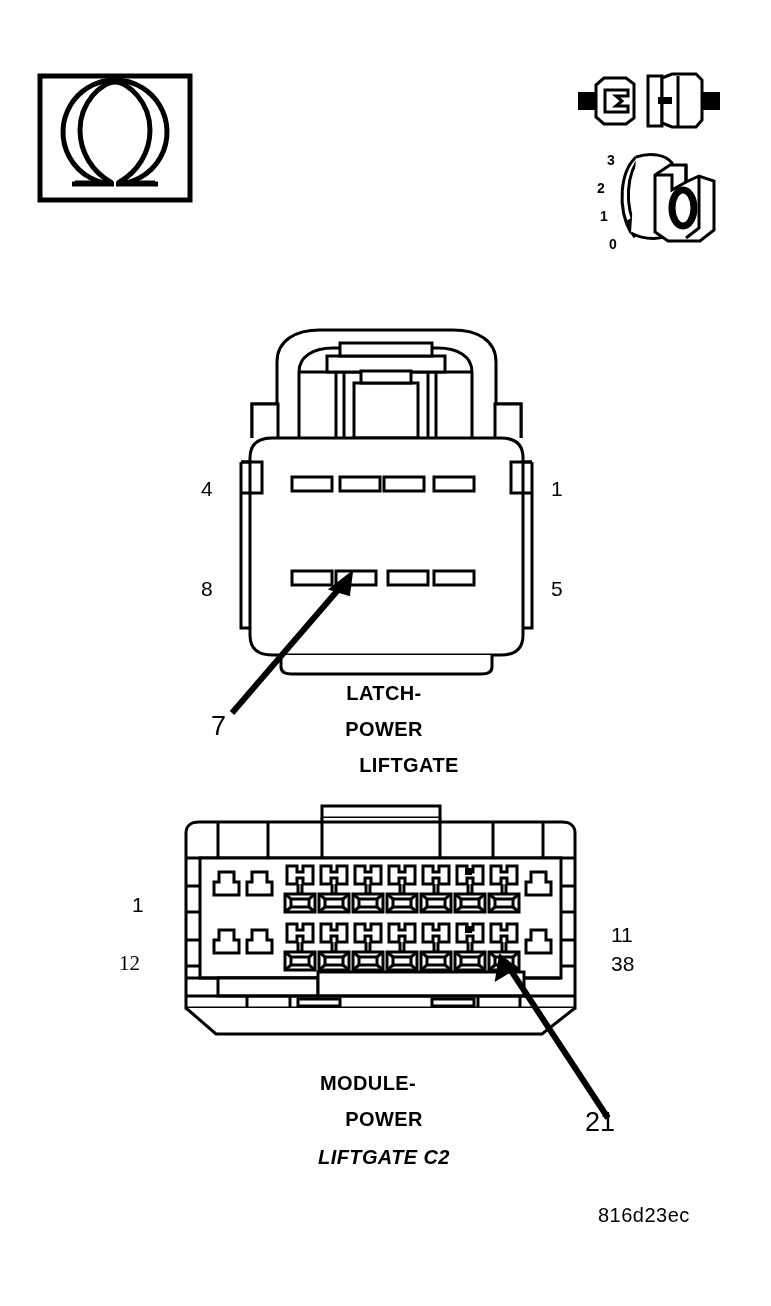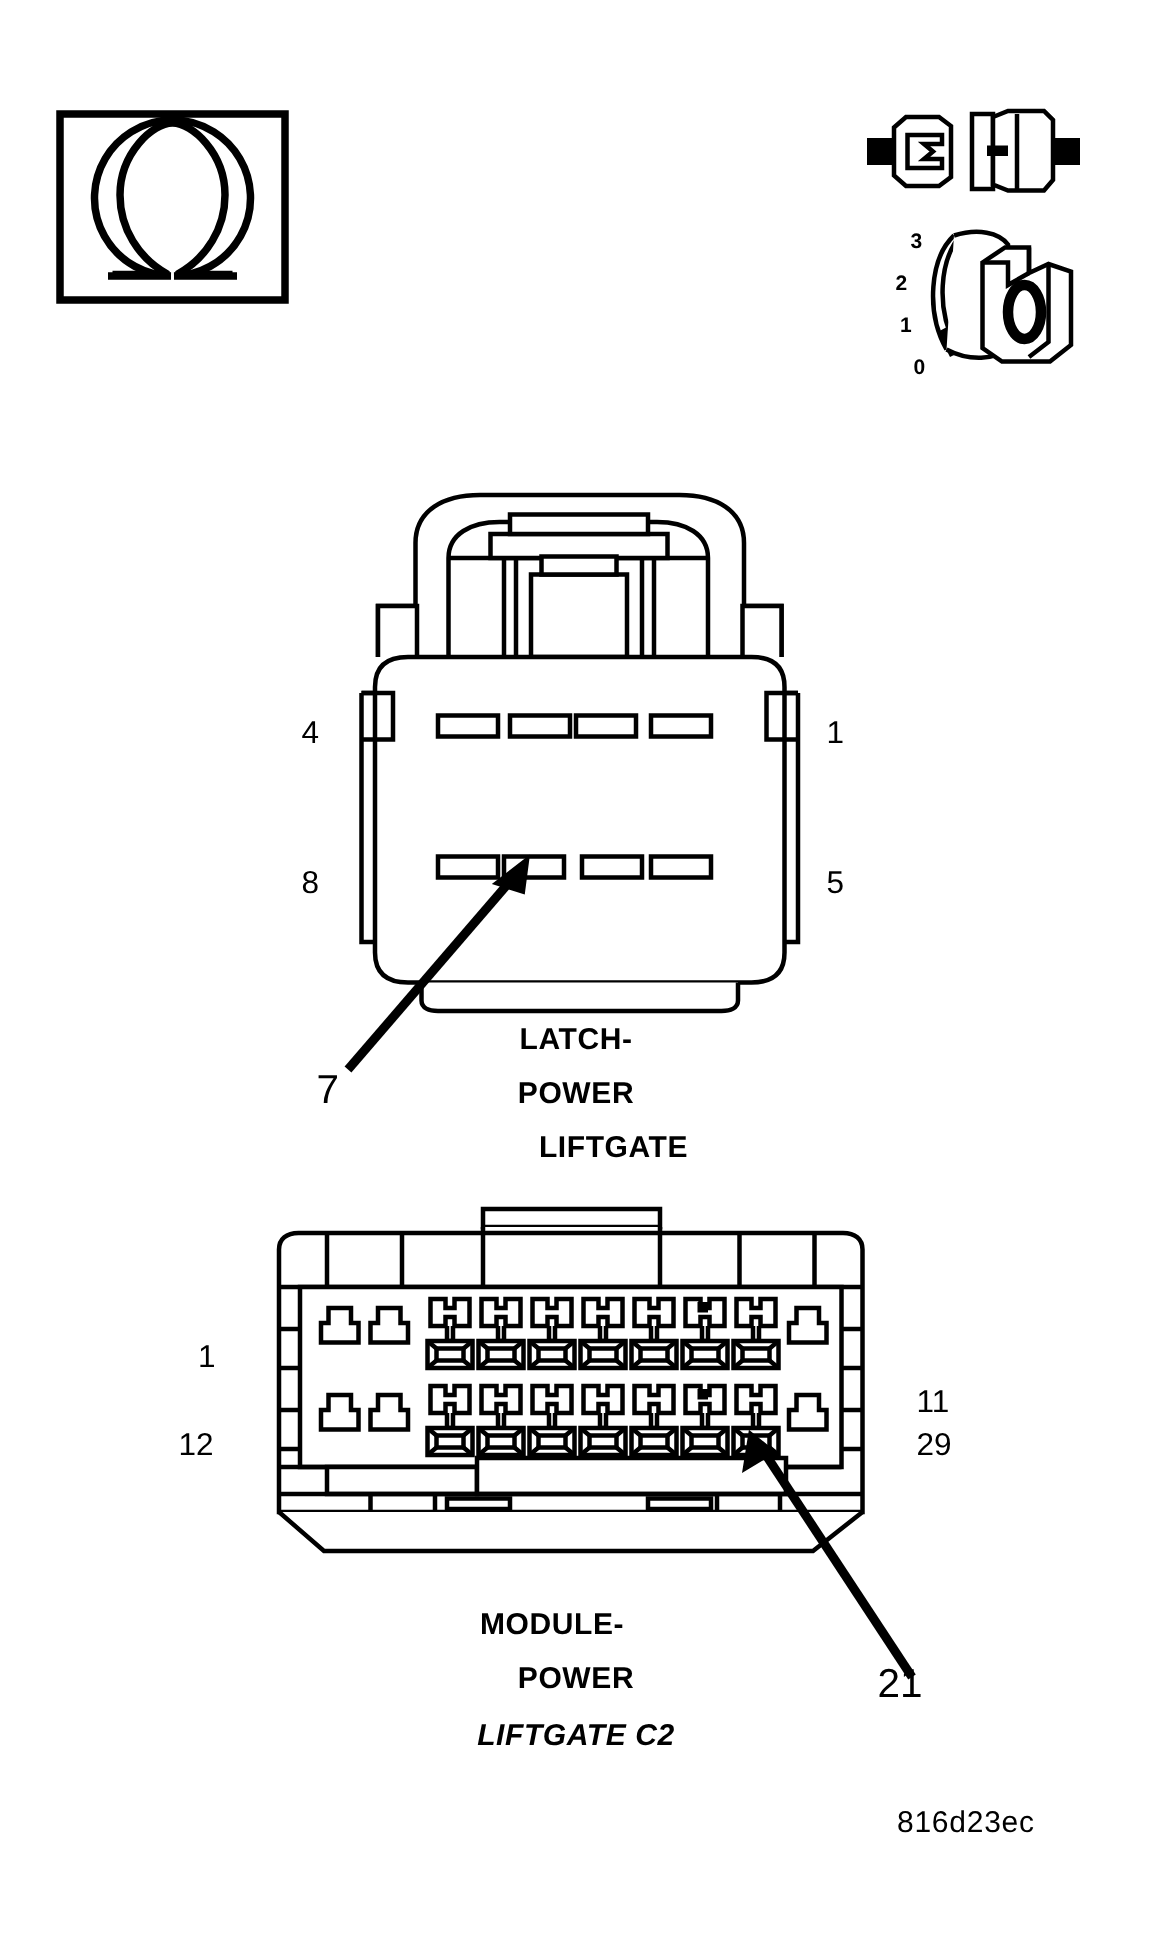--- a/index.html
+++ b/index.html
@@ -364,22 +364,22 @@
   <div class="lbl pin-num" style="left:551px; top:578px;">5</div>
 
   <div class="lbl callout-num" style="left:211px; top:713px;">7</div>
 
   <div class="lbl cap-line ctr" style="left:384px; top:683px;">LATCH-</div>
   <div class="lbl cap-line ctr" style="left:384px; top:719px;">POWER</div>
   <div class="lbl cap-line ctr" style="left:384px; top:755px;margin-left:25px;">LIFTGATE</div>
 
   <div class="lbl pin-num" style="left:132px; top:894px;">1</div>
   <div class="lbl pin-num" style="left:611px; top:924px;">11</div>
-  <div class="lbl pin-num" style="left:119px; top:953px;">12</div>
-  <div class="lbl pin-num" style="left:611px; top:953px;">29</div>
+  <div class="lbl pin-num" style="left:119px; top:953px;font-family:Liberation Serif, serif;">12</div>
+  <div class="lbl pin-num" style="left:611px; top:953px;">38</div>
 
   <div class="lbl callout-num" style="left:585px; top:1109px;">21</div>
 
   <div class="lbl cap-line ctr" style="left:368px; top:1073px;">MODULE-</div>
   <div class="lbl cap-line ctr" style="left:384px; top:1109px;">POWER</div>
   <div class="lbl cap-line ctr" style="left:384px; top:1147px;font-style:italic;">LIFTGATE C2</div>
 
   <div class="lbl code" style="left:598px; top:1205px;">816d23ec</div>
 
 </div>

